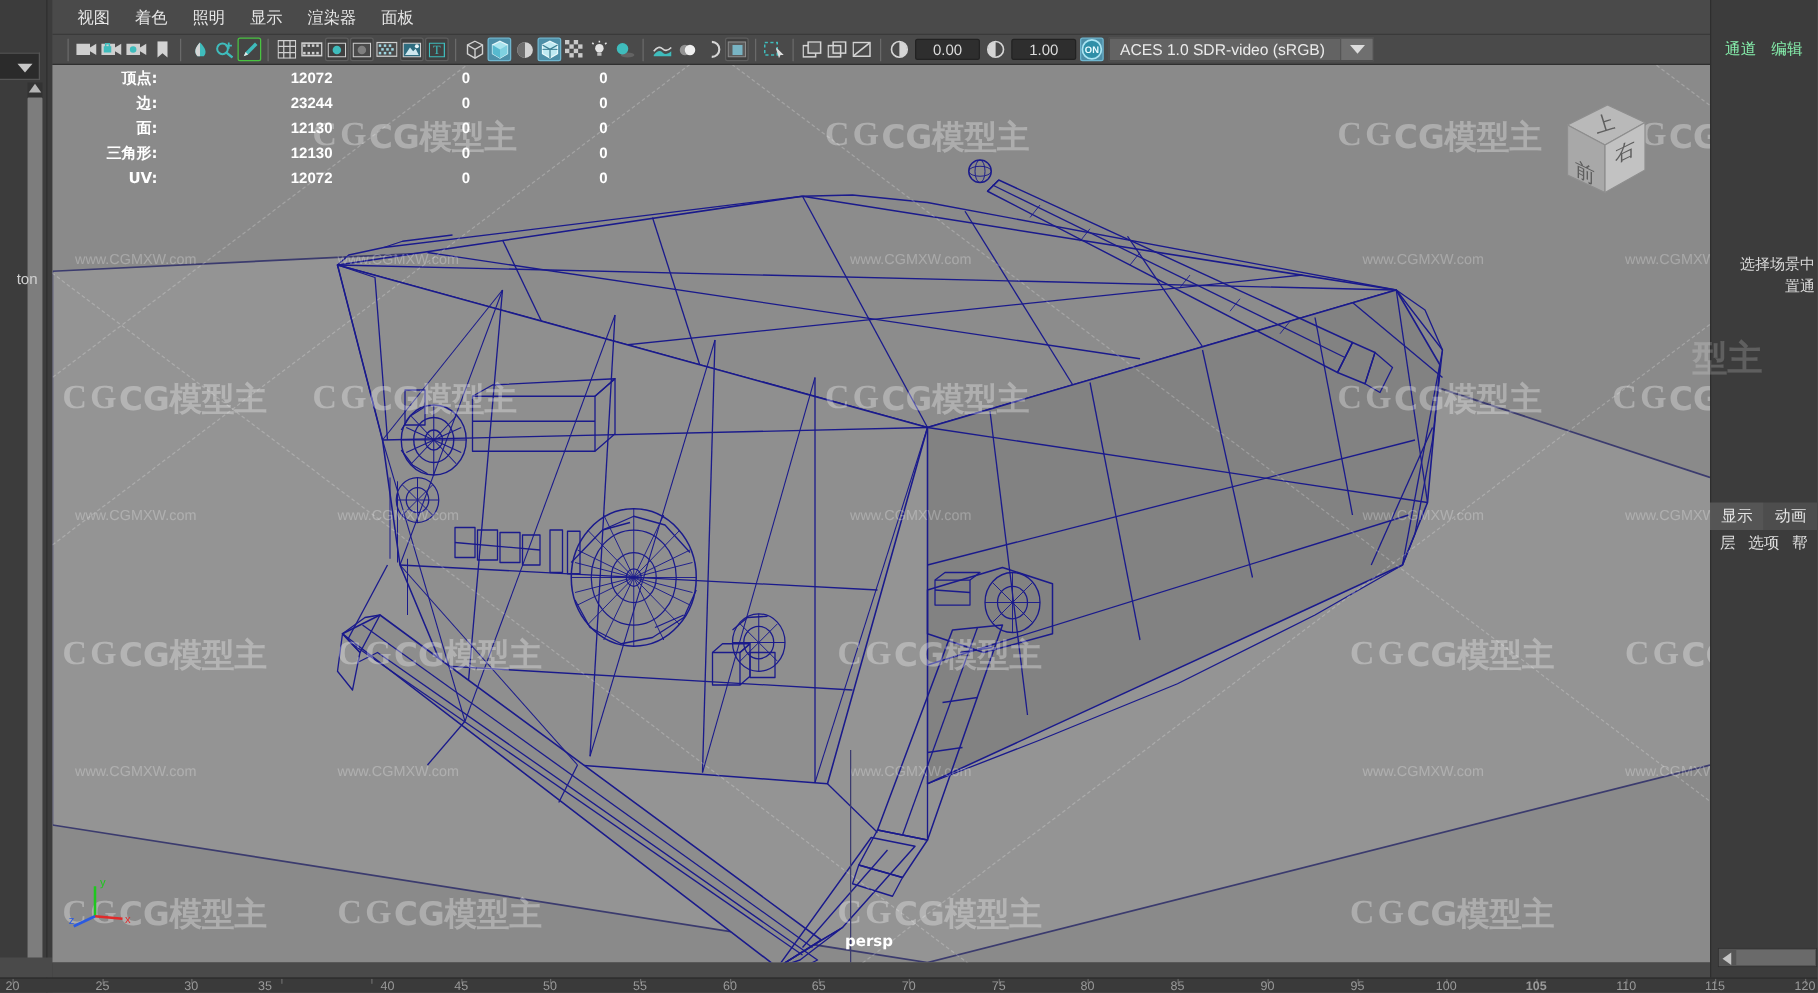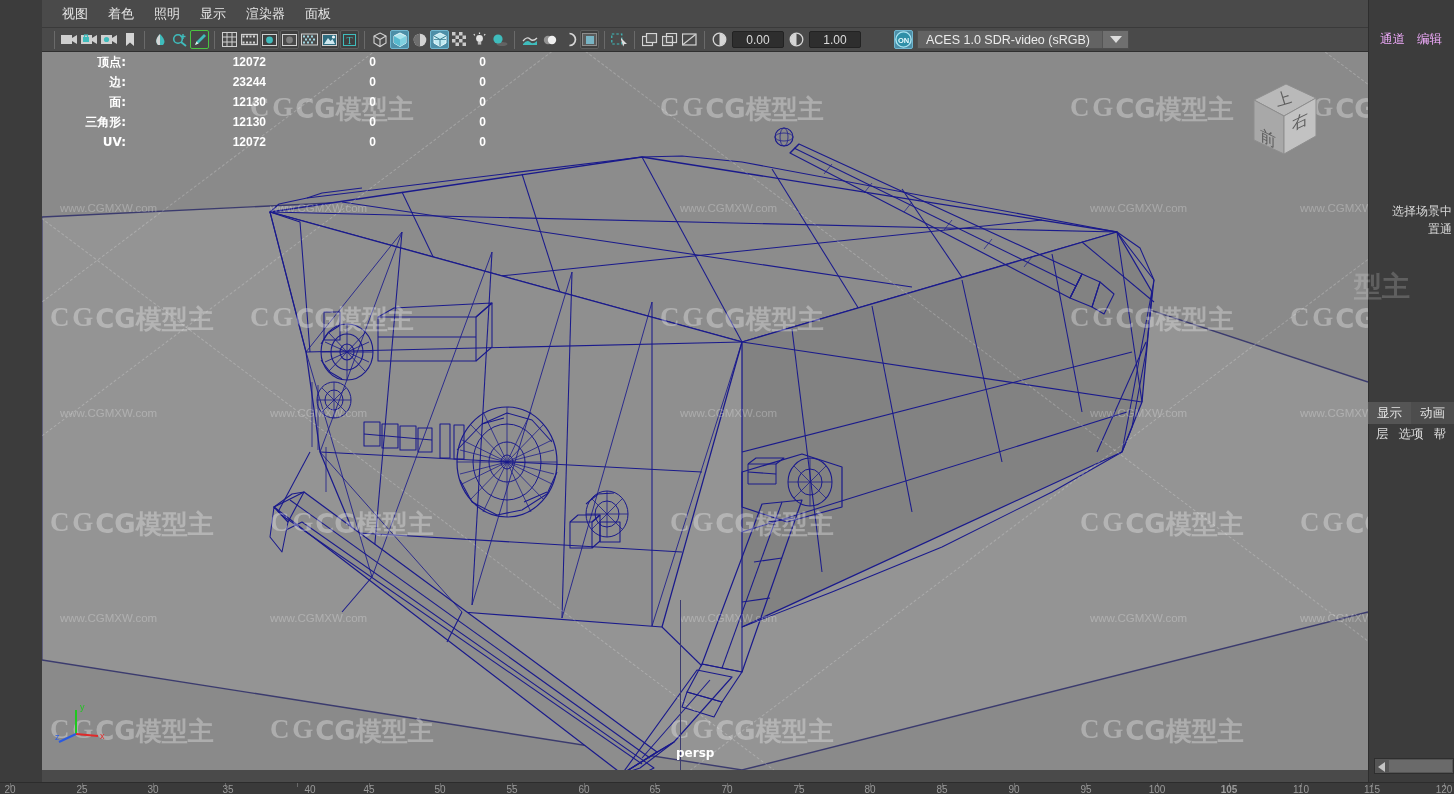--- a/index.html
+++ b/index.html
@@ -149,21 +149,21 @@
     position: absolute; left: 0; top: 770px; width: 1326px; height: 12px; background: #4a4a4a;
   }
 
   
   .right-panel { position: absolute; left: 1368px; top: 0; width: 86px; height: 794px; background: #3c3c3c; }
   .rp-vsep { position: absolute; left: 0; top: 0; width: 1px; height: 794px; background: #2e2e2e; }
   .rp-menu {
     position: absolute; left: 0; top: 28px; width: 86px; height: 22px;
     display: flex; align-items: center; gap: 12px; padding-left: 12px;
   }
-  .rp-menu span { font-size: 12.5px; color: #f0abfc; font-family: Liberation Mono, monospace; }
+  .rp-menu span { font-size: 12.5px; color: #86efac; font-family: Liberation Mono, monospace; }
   .rp-hint {
     position: absolute; left: 0; top: 202px; width: 86px;
     font-size: 12px; color: #d8d8d8; line-height: 18px; text-align: right;
     padding-right: 2px; font-family: "DejaVu Sans", sans-serif;
   }
   .rp-tabs {
     position: absolute; left: 0; top: 402px; width: 86px; height: 22px; display: flex;
   }
   .rp-tab {
     flex: 1; display: flex; align-items: center; justify-content: center;
@@ -202,20 +202,32 @@
   }
 
   
   .bl-box { position: absolute; left: 0; top: 766px; width: 42px; height: 16px; background: #4a4a4a; }
 </style>
 </head>
 <body>
 
 <div id="app">
 
+  <div class="left-rail">
+    <div class="lr-dropdown">
+      <span class="caret"></span>
+    </div>
+    <div class="lr-scroll-track">
+      <div class="lr-scroll-thumb" style="left:0;top:12px;height:690px;"></div>
+    </div>
+    <div class="lr-scroll-up"></div>
+    <div class="lr-partial-text">ton</div>
+    <div class="lr-vsep"></div>
+    <div class="bl-box"></div>
+  </div>
 
   <div class="panel">
 
     <div class="menubar">
       <div class="menu-item">视图</div>
       <div class="menu-item">着色</div>
       <div class="menu-item">照明</div>
       <div class="menu-item">显示</div>
       <div class="menu-item">渲染器</div>
       <div class="menu-item">面板</div>
@@ -472,21 +484,21 @@
       <div class="numfield">0.00</div>
 
       <div class="tbi">
         <svg width="15" height="15">
             <circle cx="7.5" cy="7.5" r="6.3" fill="none" stroke="#d6d6d6" stroke-width="1.3"></circle>
             <path d="M7.5 1.4 A6.1 6.1 0 0 0 7.5 13.6 Z" fill="#d6d6d6"></path>
           </svg>
       </div>
       <div class="numfield">1.00</div>
 
-      <div class="tbi on" style="border-radius:2px;margin-left:30px;">
+      <div class="tbi on" style="border-radius:2px;">
         <svg width="17" height="17">
             <circle cx="8.5" cy="8.5" r="7.6" fill="#2f8fa8" stroke="#a8e4f2" stroke-width="1.4"></circle>
             <text x="8.5" y="11.6" font-size="7.5" font-weight="bold" font-family="Liberation Sans, sans-serif" fill="#e9fbff" text-anchor="middle">ON</text>
           </svg>
       </div>
 
       <div class="colorspace">
         <span>ACES 1.0 SDR-video (sRGB)</span>
         <span class="cs-arrow">
             <i></i>
@@ -915,21 +927,21 @@
   </div>
 
   <div class="timebar">
       <div class="tick" style="left: 10px;"></div>
       <div class="ticklabel" style="left: 10px;">20</div>
       <div class="tick" style="left: 82px;"></div>
       <div class="ticklabel" style="left: 82px;">25</div>
       <div class="tick" style="left: 153px;"></div>
       <div class="ticklabel" style="left: 153px;">30</div>
       <div class="tick" style="left: 225px;"></div>
-      <div class="ticklabel" style="left: 228px;">35</div>
+      <div class="ticklabel" style="left: 212px;">35</div>
       <div class="tick" style="left: 297px;"></div>
       <div class="ticklabel" style="left: 310px;">40</div>
       <div class="tick" style="left: 369px;"></div>
       <div class="ticklabel" style="left: 369px;">45</div>
       <div class="tick" style="left: 440px;"></div>
       <div class="ticklabel" style="left: 440px;">50</div>
       <div class="tick" style="left: 512px;"></div>
       <div class="ticklabel" style="left: 512px;">55</div>
       <div class="tick" style="left: 584px;"></div>
       <div class="ticklabel" style="left: 584px;">60</div>

